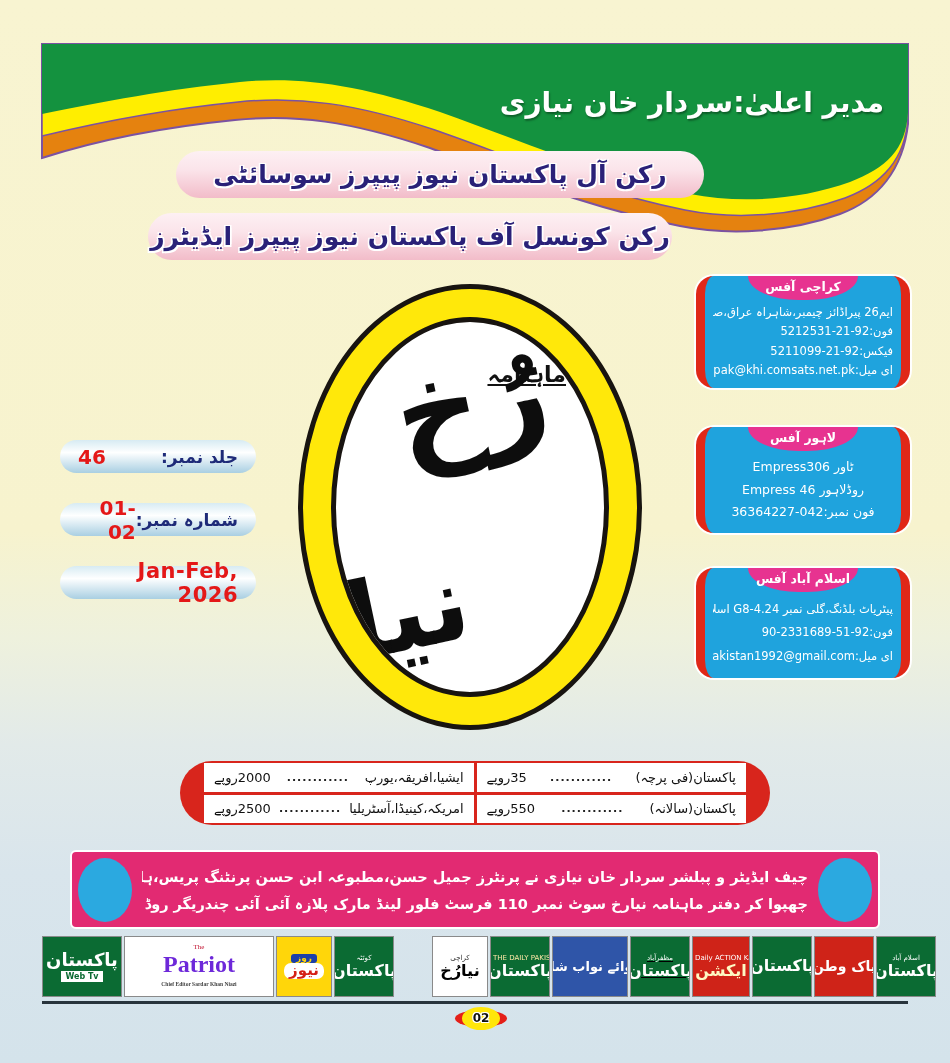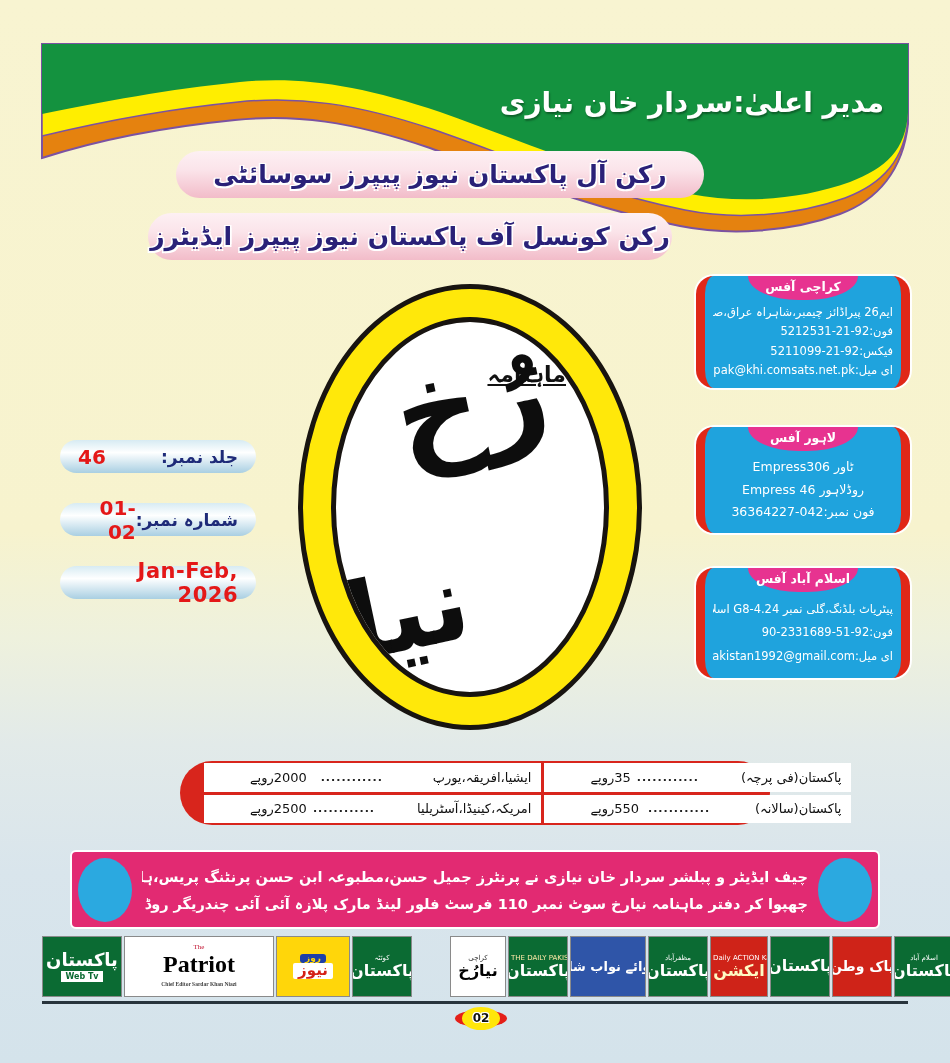--- a/index.html
+++ b/index.html
@@ -76,21 +76,21 @@
   }
   .price-grid {
     display:grid; width:100%; height:100%;
     grid-template-columns:1fr 1fr; grid-template-rows:1fr 1fr; gap:3px; background:#d8251c;
   }
   .price-cell {
     background:#ffffff; display:flex; direction:rtl; align-items:center;
     padding:0 10px; gap:6px; font-size:13px; color:#111; white-space:nowrap;
   }
   .price-cell .dots { flex:1; overflow:hidden; text-align:center; color:#222; letter-spacing:1px; font-weight:bold; font-size:11px; }
-  .price-cell .plabel, .price-cell .pval { direction:rtl;margin-left:36px; }
+  .price-cell .plabel, .price-cell .pval { direction:rtl; }
 
   .imprint {
     position:absolute; left:70px; top:850px; width:810px; height:79px;
     background:#e22a72; border:2px solid #ffffff; border-radius:6px;
   }
   .imprint-ellipse { position:absolute; width:54px; height:64px; top:6px; background:#2ba9e0; border-radius:50%; }
   .imprint-ellipse.left { left:6px; } .imprint-ellipse.right { right:6px; }
   .imprint-lines { position:absolute; left:70px; right:70px; top:6px; bottom:4px; overflow:hidden;
     display:flex; flex-direction:column; justify-content:space-evenly; }
   .imprint-line { color:#ffffff; font-weight:bold; font-size:14.5px; text-align:center; direction:rtl; white-space:nowrap; }
@@ -212,43 +212,43 @@
     </div>
   </div>
 
   <div class="footer-strip">
       <div class="flogo" style="width: 80px; background: rgb(11, 107, 51);">
         <div class="lmain" style="color: rgb(255, 255, 255); font-size: 18px;">پاکستان</div>
         <div class="lsub" style="color: rgb(11, 107, 51); background: rgb(255, 255, 255);">Web Tv</div>
       </div>
       <div class="flogo" style="width: 150px; background: rgb(255, 255, 255);">
         <div class="ltop serif" style="color: rgb(193, 18, 47);">The</div>
-        <div class="lmain serif" style="color: #000000; font-size: 24px;">Patriot</div>
+        <div class="lmain serif" style="color: #6d28d9; font-size: 24px;">Patriot</div>
         <div class="lsub serif" style="color: rgb(68, 68, 68); font-size: 5.5px;">Chief Editor Sardar Khan Niazi</div>
       </div>
-      <div class="flogo" style="width: 74px; background: rgb(255, 214, 10);">
+      <div class="flogo" style="width: 56px; background: rgb(255, 214, 10);">
         <div class="ltop" style="color: rgb(255, 214, 10); background: rgb(28, 63, 168); border-radius: 3px; padding: 0px 5px; font-weight: bold; font-size: 9px;">روز</div>
-        <div class="lmain" style="color: rgb(212, 32, 21); font-size: 15px; background: rgb(255, 255, 255); padding: 0px 5px; border-radius: 2px;">نیوز</div>
+        <div class="lmain" style="color: rgb(212, 32, 21); font-size: 15px; background: rgb(255, 255, 255); padding: 0px 5px; border-radius: 7px;">نیوز</div>
       </div>
       <div class="flogo" style="width: 60px; background: rgb(11, 107, 51);">
         <div class="ltop" style="color: rgb(255, 255, 255);">کوئٹہ</div>
         <div class="lmain" style="color: rgb(255, 255, 255); font-size: 16px;">پاکستان</div>
       </div>
       <div class="flogo" style="width: 56px; background: rgb(255, 255, 255); margin-left: 36px;">
         <div class="ltop" style="color: rgb(51, 51, 51);">کراچی</div>
         <div class="lmain" style="color: rgb(0, 0, 0); font-size: 16px;">نیارُخ</div>
       </div>
       <div class="flogo" style="width: 60px; background: rgb(11, 107, 51);">
         <div class="ltop" style="color: rgb(255, 233, 168);">THE DAILY PAKISTAN</div>
         <div class="lmain" style="color: rgb(255, 255, 255); font-size: 16px;">پاکستان</div>
       </div>
       <div class="flogo" style="width: 76px; background: rgb(47, 85, 168);">
         <div class="lmain" style="color: rgb(255, 255, 255); font-size: 13px;">نوائے نواب شاہ</div>
       </div>
-      <div class="flogo" style="width: 60px; background: rgb(11, 107, 51);">
+      <div class="flogo" style="width: 60px; background: rgb(11, 107, 51); text-decoration: underline;">
         <div class="ltop" style="color: rgb(255, 255, 255);">مظفرآباد</div>
         <div class="lmain" style="color: rgb(255, 255, 255); font-size: 16px;">پاکستان</div>
       </div>
       <div class="flogo" style="width: 58px; background: rgb(207, 35, 24);">
         <div class="ltop" style="color: rgb(255, 255, 255);">Daily ACTION Karachi</div>
         <div class="lmain" style="color: #fef9c3; font-size: 16px;">ایکشن</div>
       </div>
       <div class="flogo" style="width: 60px; background: rgb(11, 107, 51);">
         <div class="lmain" style="color: rgb(255, 255, 255); font-size: 16px;">پاکستان</div>
       </div>

